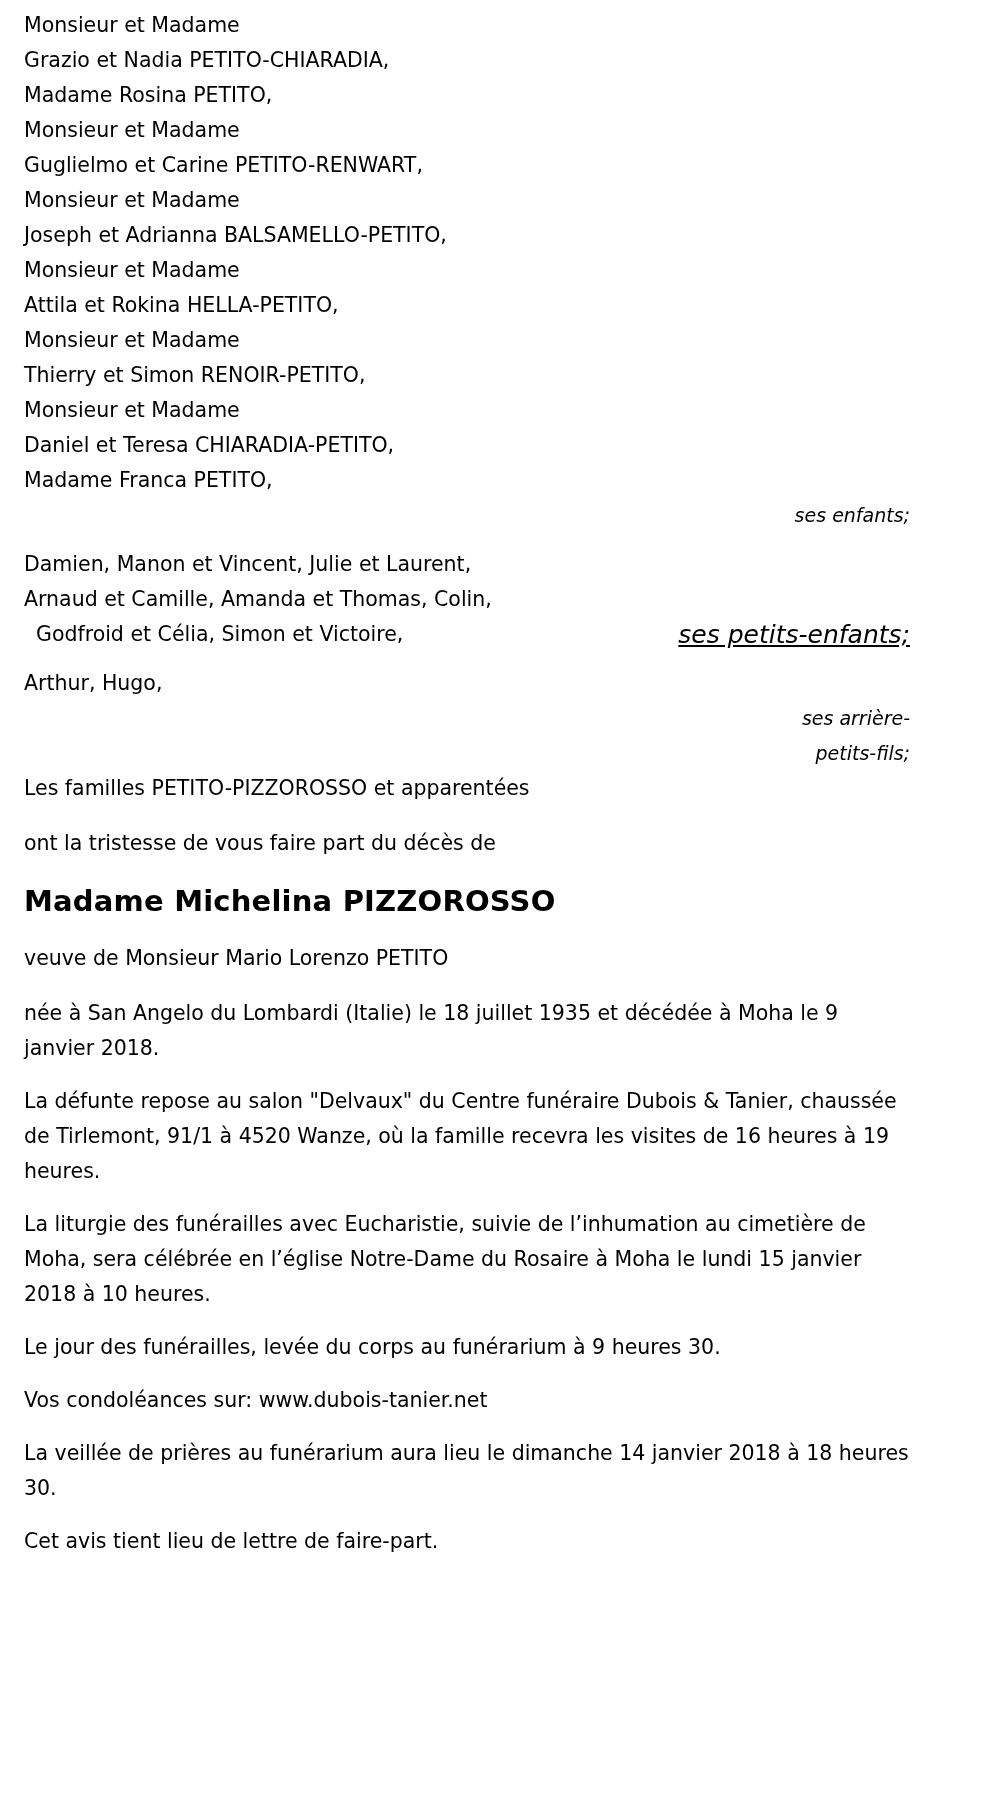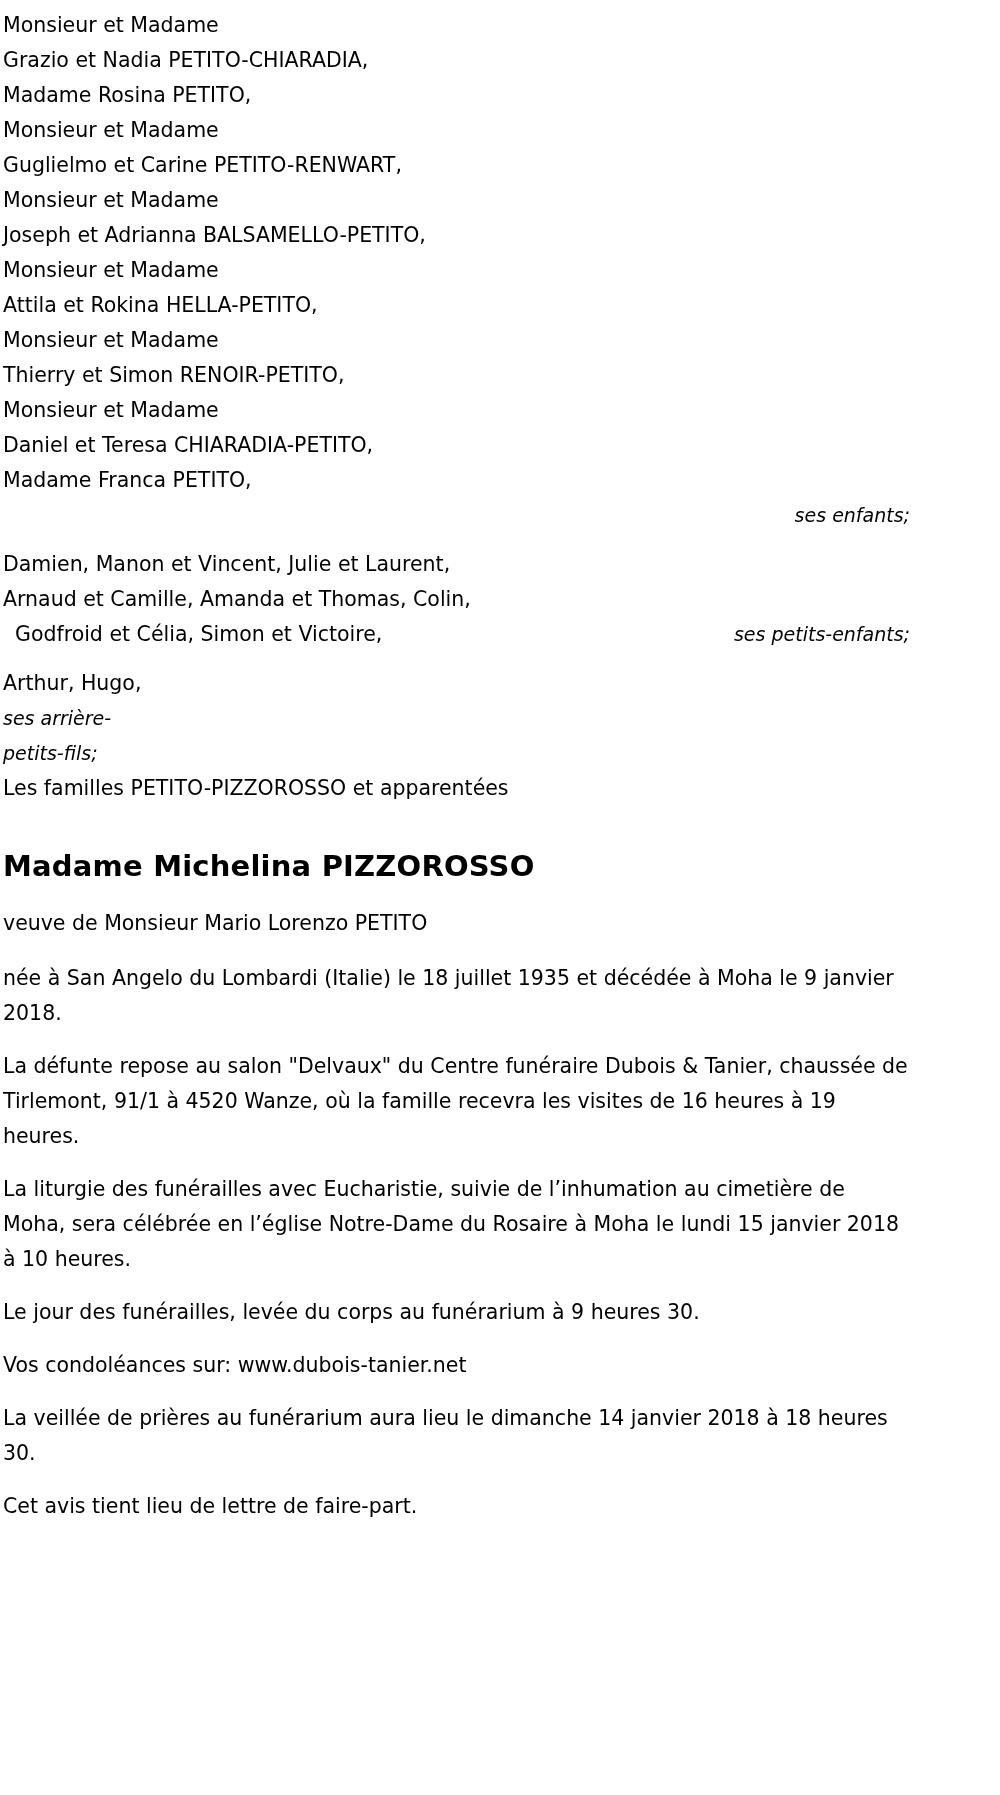--- a/index.html
+++ b/index.html
@@ -10,21 +10,21 @@
   body {
     width: 1000px;
     min-height: 1795px;
     font-family: "DejaVu Sans", sans-serif;
     color: #000000;
   }
   .page {
     position: relative;
     width: 920px;
     min-height: 1795px;
-    padding: 8px 10px 0 3px;
+    padding: 8px 10px 0 24px;
     box-sizing: border-box;
   }
   .block {
     position: relative;
   }
   .line {
     font-size: 20.5px;
     line-height: 35px;
     white-space: pre;
   }
@@ -36,26 +36,27 @@
     font-style: italic;
     font-size: 19px;
     line-height: 35px;
     text-align: right;
   }
   .rel-inline {
     position: absolute;
     right: 0;
     bottom: 0;
     font-style: italic;
-    font-size: 19px;
+    font-size: 25px;
     line-height: 35px;
     white-space: pre;
+    text-decoration: underline;
   }
   .rel-right-block {
-    text-align: left;
+    text-align: right;
     font-style: italic;
     font-size: 19px;
     line-height: 35px;
   }
   .gap-sm { height: 14px; }
   .gap-md { height: 20px; }
   .deceased-name {
     font-size: 29px;
     font-weight: bold;
     line-height: 40px;
@@ -113,20 +114,21 @@
     <div class="rel-right-block">ses arrière-</div>
     <div class="rel-right-block">petits-fils;</div>
   </div>
 
   <div class="block">
     <div class="line">Les familles PETITO-PIZZOROSSO et apparentées</div>
   </div>
 
   <div class="gap-md"></div>
 
+  <div class="para">ont la tristesse de vous faire part du décès de</div>
 
   <div class="gap-md"></div>
 
   <div class="deceased-name">Madame Michelina PIZZOROSSO</div>
 
   <div class="gap-md"></div>
 
   <div class="para">veuve de Monsieur Mario Lorenzo PETITO</div>
 
   <div class="gap-md"></div>

